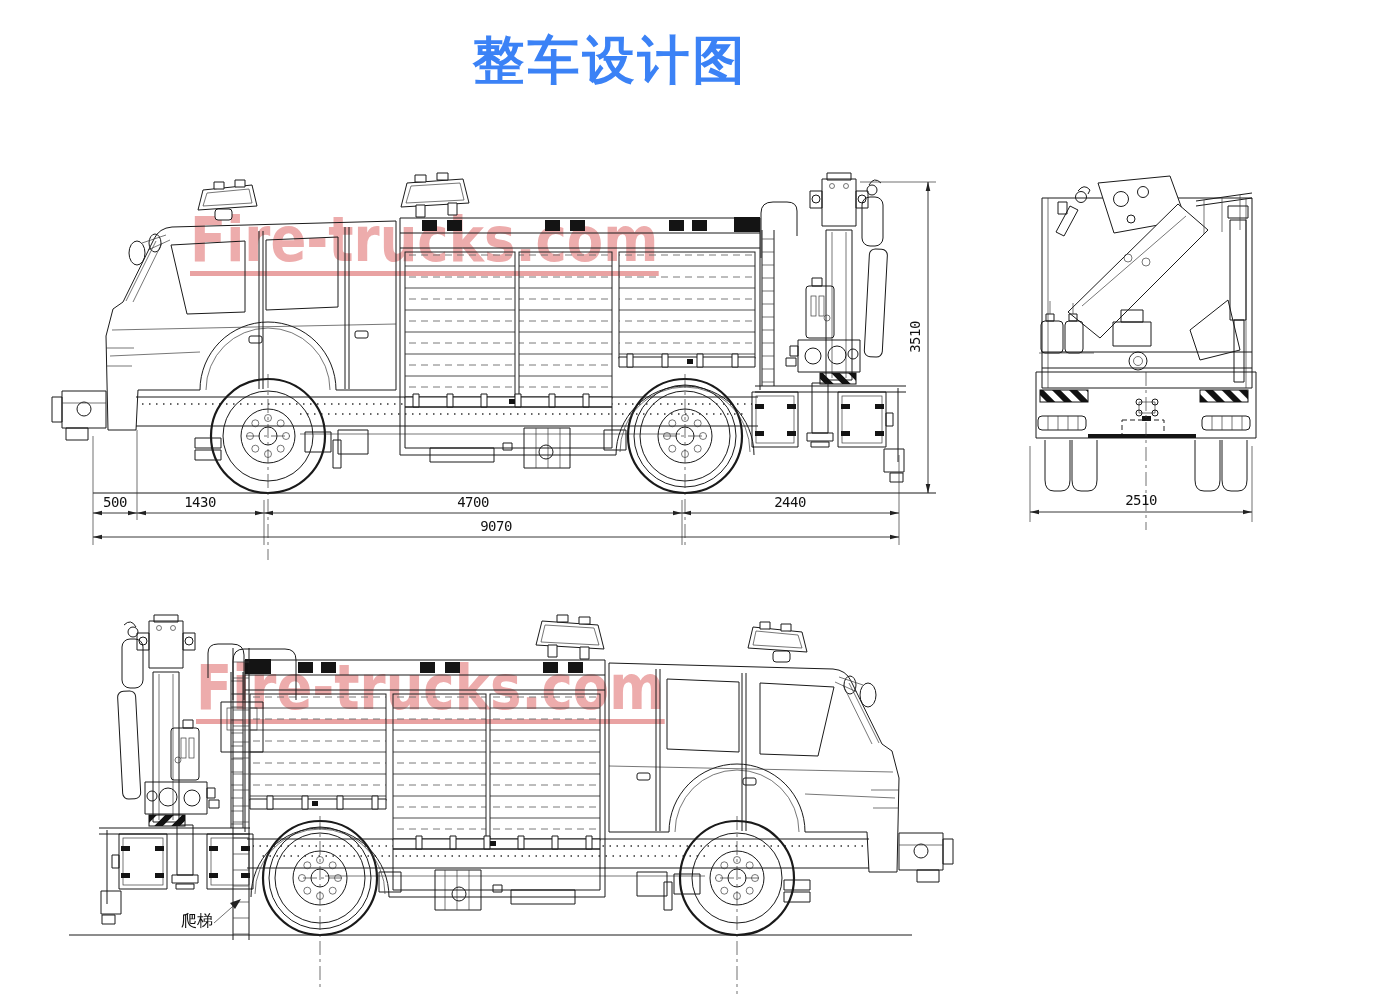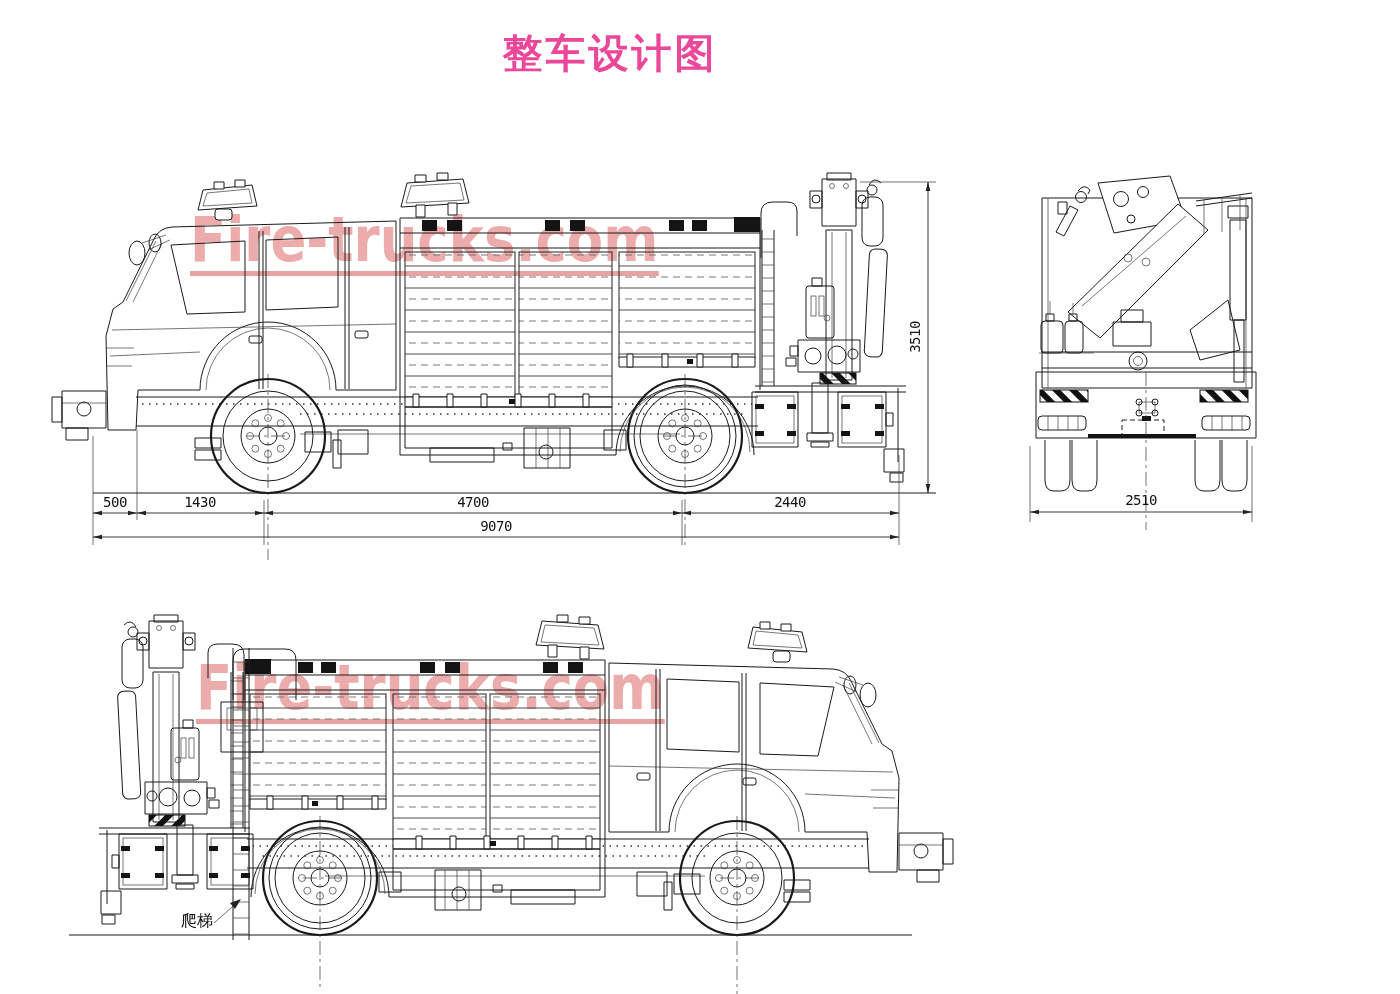--- a/index.html
+++ b/index.html
@@ -1,20 +1,20 @@
 <!DOCTYPE html>
 <html><head>
 <meta charset="utf-8">
 <style>
   html,body{margin:0;padding:0;background:#ffffff;}
   #page{position:relative;width:1400px;height:994px;background:#ffffff;overflow:hidden;
         font-family:"Liberation Sans",sans-serif;}
   #title{position:absolute;left:410px;top:26px;width:400px;text-align:center;
-         font-family:"DejaVu Serif",serif;font-weight:600;font-size:40px;
-         letter-spacing:3px;color:#ec4899;}
+         font-family:"DejaVu Serif",serif;font-weight:600;font-size:52px;
+         letter-spacing:3px;color:#3b82f6;}
   .wm{position:absolute;white-space:nowrap;font-family:"DejaVu Sans",sans-serif;
       font-weight:bold;font-size:63px;line-height:1;color:#edacac;
       border-bottom:5px solid #e9a2a2;transform:scaleX(0.84);transform-origin:left top;}
   #wm-top{left:190px;top:208px;}
   #wm-bottom{left:196px;top:656px;}
   svg{position:absolute;left:0;top:0;}
   .s{stroke:#1a1a1a;fill:none;stroke-width:1;stroke-linejoin:round;}
   .s2{stroke:#1a1a1a;fill:none;stroke-width:2.2;}
   .sw{stroke:#1a1a1a;fill:#fff;stroke-width:1;stroke-linejoin:round;}
   .thin{stroke:#3c3c3c;fill:none;stroke-width:.7;}

